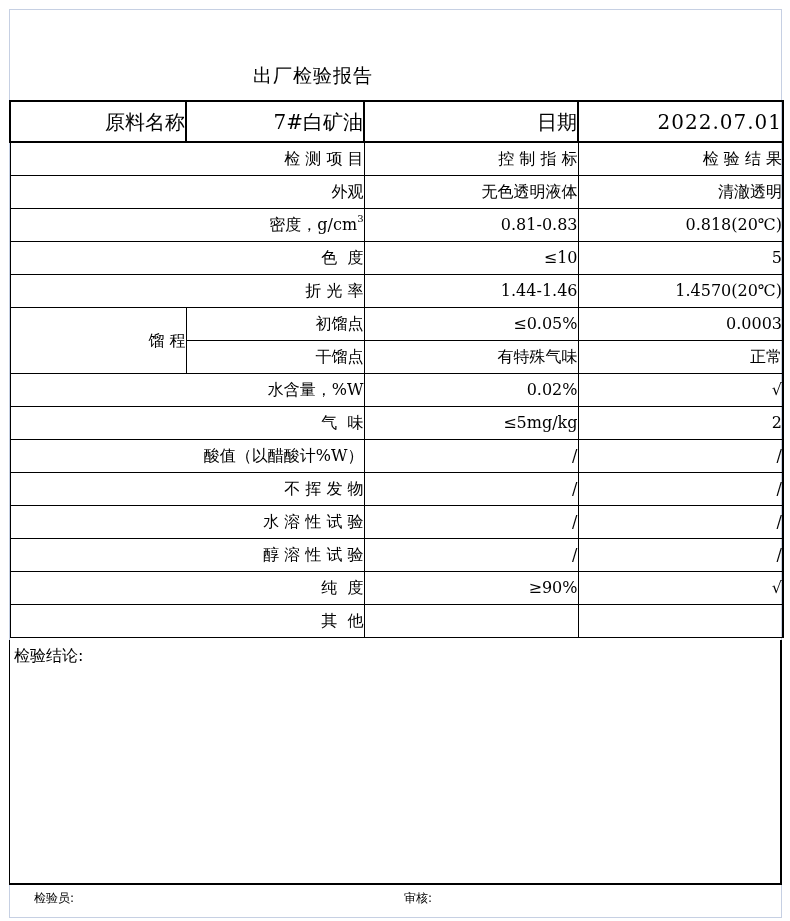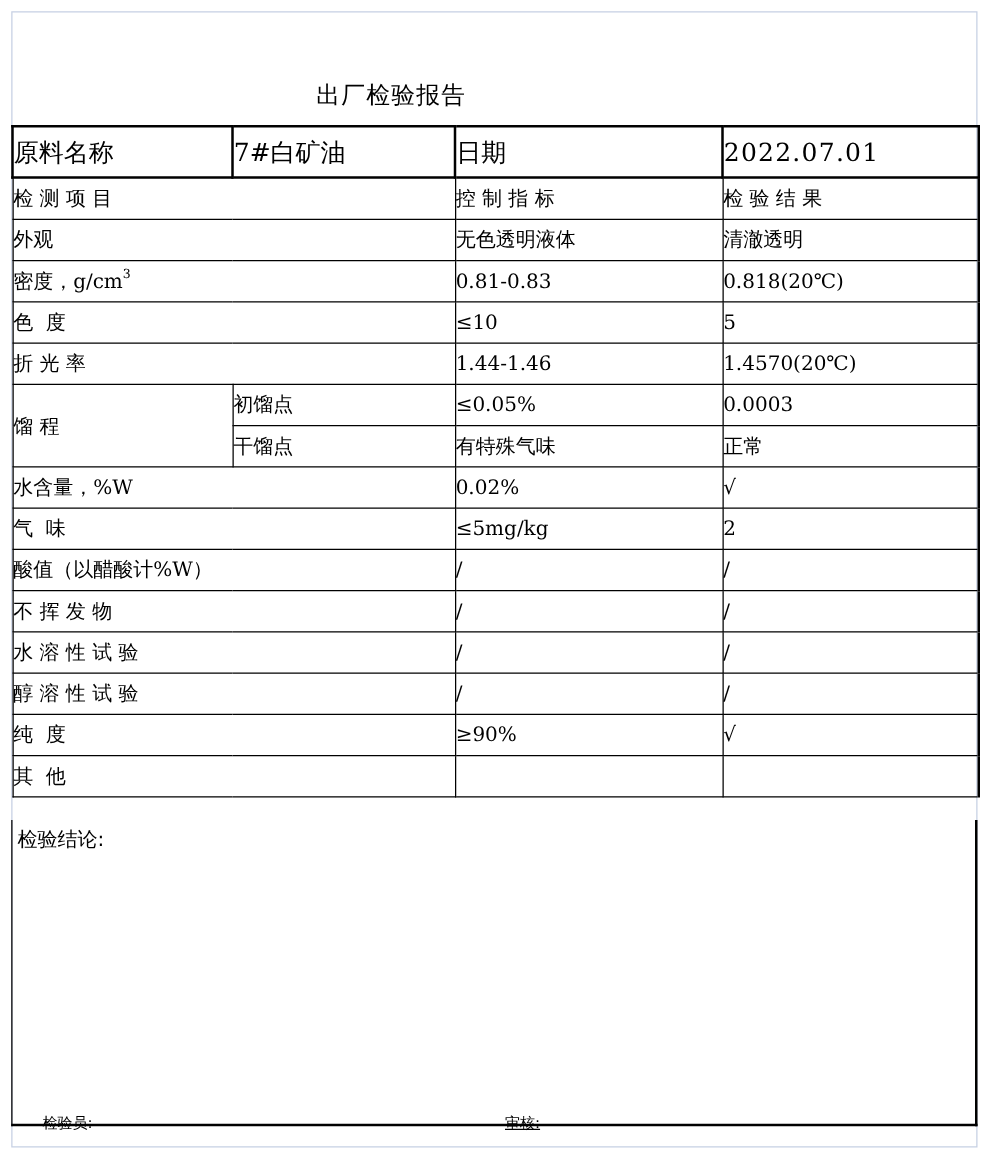--- a/index.html
+++ b/index.html
@@ -4,34 +4,34 @@
 <style>
   html, body { margin: 0; padding: 0; background: #ffffff; }
   body { width: 790px; height: 921px; position: relative; overflow: hidden;
          font-family: "DejaVu Serif", "Liberation Serif", serif; color: #000; }
   .sheet { position: absolute; left: 9px; top: 9px; width: 773px; height: 909px;
            border: 1px solid #c6d0e3; box-sizing: border-box; background: #fff; }
   .title { position: absolute; left: 0; top: 63px; width: 626px; text-align: center;
            font-size: 19px; letter-spacing: 1px; }
   table.report { position: absolute; left: 9px; top: 100px; width: 773px;
                  border-collapse: collapse; table-layout: fixed; }
-  table.report td { border: 1px solid #000; text-align: left; vertical-align: middle;
+  table.report td { border: 1px solid #000; text-align: right; vertical-align: middle;
                     padding: 0; font-size: 16px; height: 32px; line-height: 18px; }
   table.report tr.head td { border-width: 2px; height: 39px; font-size: 20px; }
   table.report tr.head td.date { letter-spacing: 1px; }
   sup { font-size: 10px; vertical-align: 8px; line-height: 0; }
-  .conclusion { position: absolute; left: 9px; top: 656px; width: 773px; height: 245px;
+  .conclusion { position: absolute; left: 9px; top: 640px; width: 773px; height: 245px;
                 border: 1px solid #000; border-top: none; box-sizing: border-box;
                 border-bottom: 2px solid #000; border-right: 2px solid #000; }
   .conclusion-label { position: absolute; left: 4px; top: 6px; font-size: 16px;
                       font-family: "DejaVu Sans", "Liberation Sans", sans-serif; }
   .footer { position: absolute; top: 890px; font-size: 12px;
             font-family: "DejaVu Sans", "Liberation Sans", sans-serif; }
   .footer.inspector { left: 34px; }
-  .footer.reviewer { left: 404px; text-decoration: underline; }
+  .footer.reviewer { left: 404px; }
   .rightedge td:last-child { border-right-width: 2px; }
 </style>
 </head>
 <body>
 
 <div class="sheet"></div>
 
 <div class="title">出厂检验报告</div>
 
 <table class="report">

